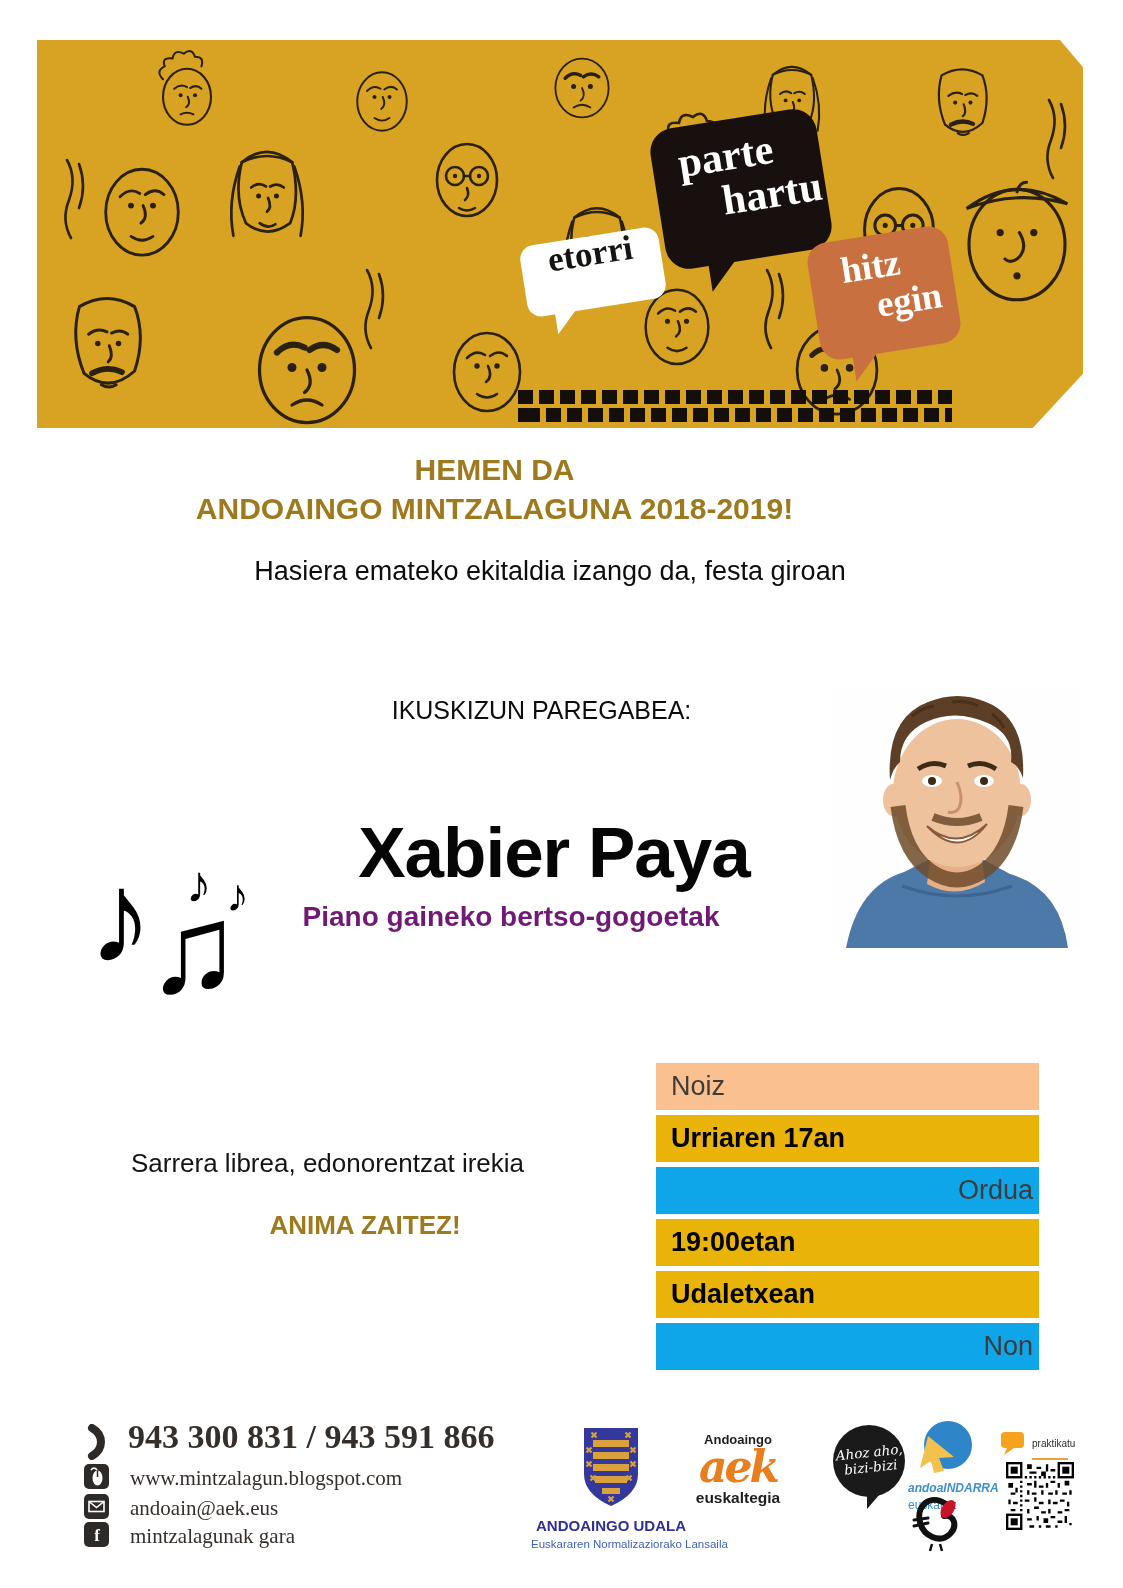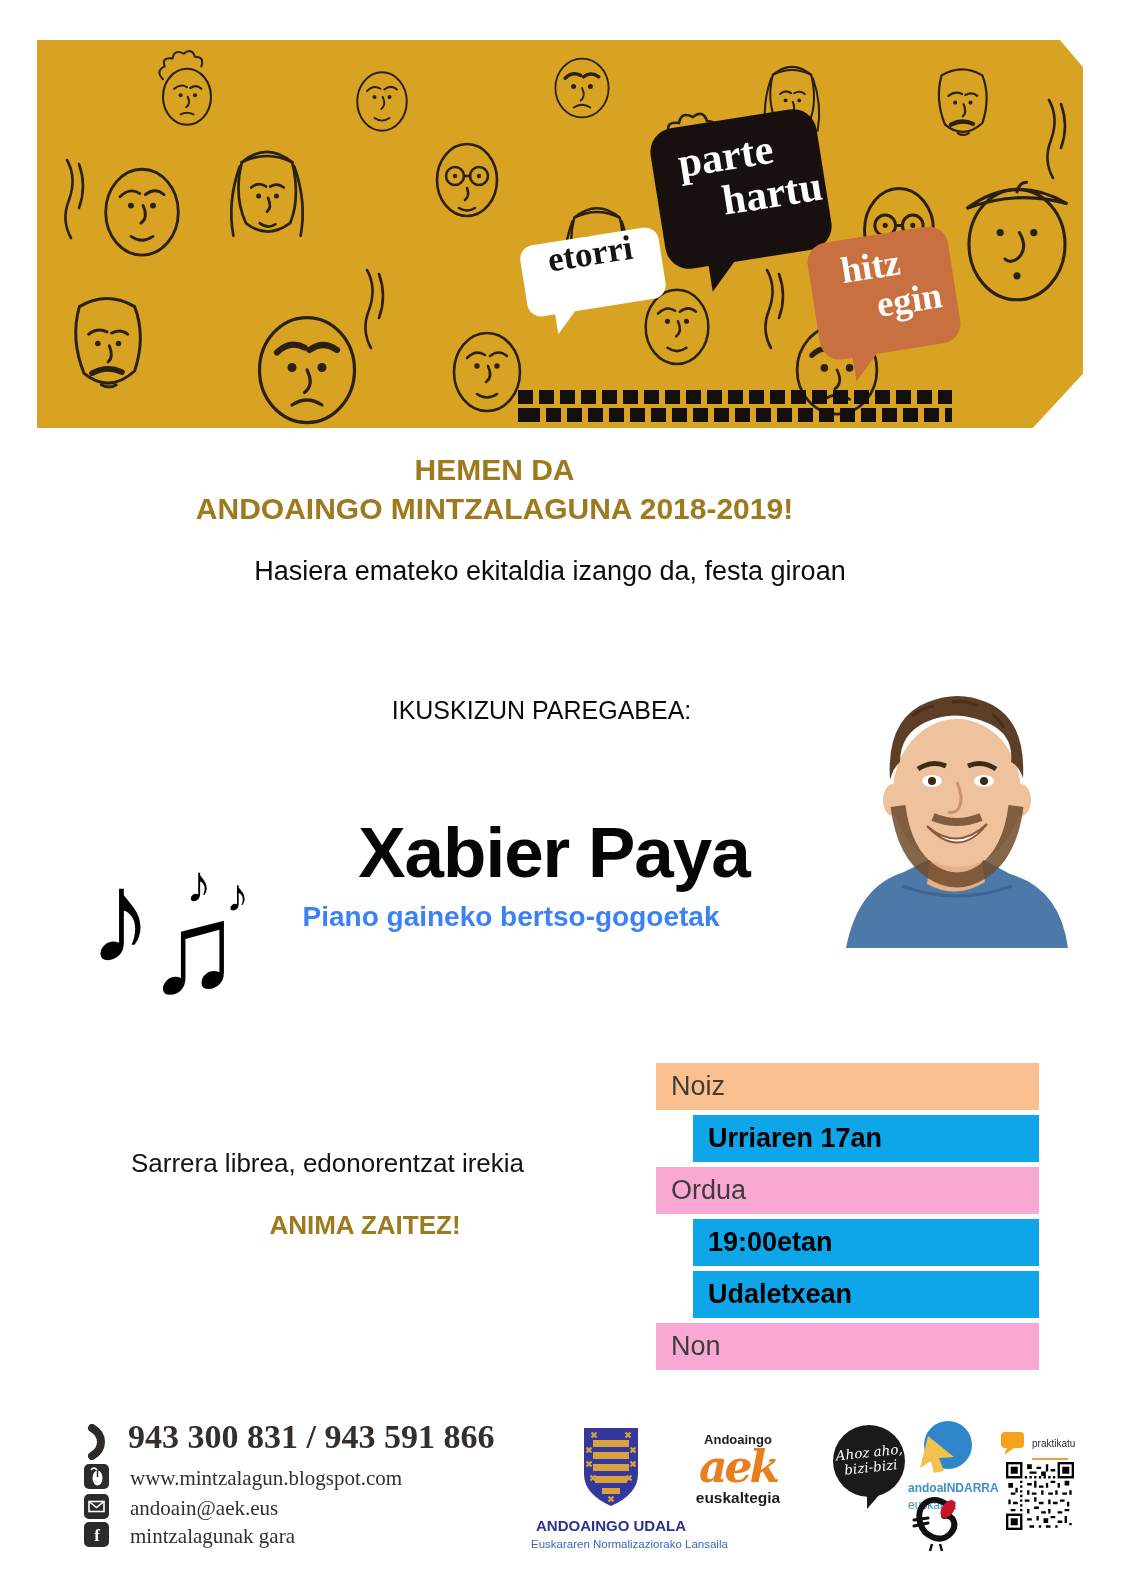--- a/index.html
+++ b/index.html
@@ -43,35 +43,35 @@
             font-weight:bold;font-size:30px;color:#9E7A1E;line-height:39px;}
   .subtitle{position:absolute;left:0;top:556px;width:1100px;text-align:center;
             font-size:27px;color:#0d0d0d;}
   .intro{position:absolute;left:0;top:696px;width:1083px;text-align:center;
             font-size:25px;color:#0c0c0c;}
 
   
   .artist-name{position:absolute;left:199px;top:812px;width:710px;text-align:center;
             font-size:71px;font-weight:bold;color:#060606;letter-spacing:-1px;}
   .artist-desc{position:absolute;left:156px;top:901px;width:710px;text-align:center;
-            font-size:28px;font-weight:bold;color:#3b82f6;}
+            font-size:28px;font-weight:bold;color:#701a75;}
   .notes{position:absolute;left:88px;top:848px;width:210px;height:180px;color:#000;}
   .notes span{position:absolute;}
   .n1{left:0px;top:-6px;font-size:130px;}
   .n2{left:58px;top:28px;font-size:126px;}
   .s1{left:98px;top:6px;font-size:52px;}
   .s2{left:138px;top:20px;font-size:46px;}
   .photo{position:absolute;left:832px;top:686px;width:249px;height:262px;}
 
   
   .details{position:absolute;left:656px;top:1063px;width:383px;}
   .details .row{margin-bottom:5px;padding:8px 6px 8px 15px;font-size:27px;}
   .row-header{background:#FAC090;color:#3f3c38;}
-  .row-sub{background:#f9a8d4;color:#3c3c3c;}
-  .row-value{background:#0ea5e9;color:#000;font-weight:bold;margin-left:37px;}
+  .row-sub{background:#0ea5e9;color:#3c3c3c;text-align:right;}
+  .row-value{background:#eab308;color:#000;font-weight:bold;}
 
   .invite1{position:absolute;left:85px;top:1148px;width:485px;text-align:center;
            font-size:26px;color:#141414;}
   .invite2{position:absolute;left:120px;top:1210px;width:490px;text-align:center;
            font-size:26px;font-weight:bold;color:#9E7A1E;}
 
   
   .serif{font-family:"Liberation Serif",serif;color:#352F2B;}
   .phone-number{position:absolute;left:128px;top:1418px;font-size:34px;font-weight:bold;}
   .phone-ic{position:absolute;left:84px;top:1424px;}
@@ -92,21 +92,21 @@
   .aek .t3{font-size:15.5px;font-weight:bold;margin-top:2px;}
 
   .ahoz{position:absolute;left:833px;top:1425px;width:72px;height:72px;background:#1A1A1A;
         border-radius:50%;color:#fff;text-align:center;
         font-family:"DejaVu Serif",serif;font-style:italic;font-size:13.5px;}
   .ahoz .inner{padding-top:20px;transform:rotate(-6deg);line-height:15px;}
   .ahoz::after{content:"";position:absolute;left:34px;bottom:-12px;
         border-top:15px solid #1A1A1A;border-right:13px solid transparent;}
 
   .indarra{position:absolute;left:908px;top:1420px;width:100px;color:#3E8FCB;}
-  .indarra .t1{font-size:12px;font-weight:bold;margin-top:3px;}
+  .indarra .t1{font-size:12px;font-weight:bold;margin-top:3px;font-style:italic;}
   .indarra .t2{font-size:12px;margin-top:3px;}
   .bird{position:absolute;left:910px;top:1496px;}
 
   .prakti{position:absolute;left:1000px;top:1430px;width:120px;}
   .prakti .row{display:flex;align-items:center;gap:4px;}
   .prakti .label{font-size:10px;font-weight:normal;color:#2b2b2b;}
   .p-sub{margin:2px 0 0 32px;}
   .p-sub i{display:block;width:36px;height:2px;background:#E8A13C;margin-bottom:2px;}
   .qr{position:absolute;left:1006px;top:1462px;}
 </style>

